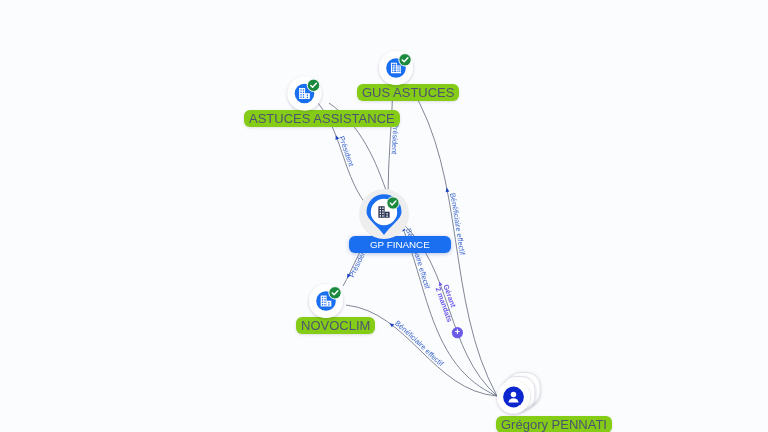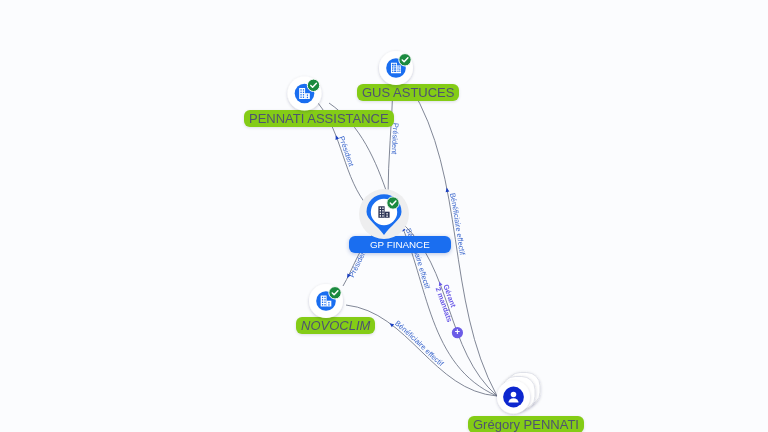--- a/index.html
+++ b/index.html
@@ -61,25 +61,25 @@
       <path d="M0,0 L-4.3,-1.9 L-4.3,1.9 Z" transform="translate(439.1323547363281,281.5535888671875) rotate(-111.21922562896948)" fill="#6c5ce7" class="arrow purple"></path>
       <g transform="translate(457.4212951660156,332.6922302246094)">
         <circle r="5.6" fill="#6c5ce7"></circle>
         <text x="0" y="2.7" text-anchor="middle" font-size="9" fill="#fff" font-family="&quot;Liberation Sans&quot;,sans-serif" font-weight="bold">+</text>
       </g>
       <path d="M497 396 C 433 391 409 312 346 305" id="path_e8" class="edge" stroke="#6a7183"></path>
       <text class="elabel" dy="-2.2" fill="#4a4ac0"><textPath href="#tp_e8" startOffset="29.00%">Bénéficiaire effectif</textPath></text>
       <path d="M0,0 L-4.3,-1.9 L-4.3,1.9 Z" transform="translate(389.5384521484375,323.1627197265625) rotate(-143.40986894805422)" fill="#4a4ac0" class="arrow"></path>
     </svg>
   <div id="nodes">
-      <div class="nodelabel" style="left: 244px; top: 110px;">PENNATI ASSISTANCE</div>
+      <div class="nodelabel" style="left: 244px; top: 110px;">ASTUCES ASSISTANCE</div>
       <div class="nodelabel" style="left: 357px; top: 84px;">GUS ASTUCES</div>
       <div class="nodelabel sel" style="left: 349px; top: 236px;">GP FINANCE</div>
-      <div class="nodelabel" style="left: 296px; top: 317px; font-style: italic;">NOVOCLIM</div>
-      <div class="nodelabel" style="left: 468px; top: 416px;">Grégory PENNATI</div>
+      <div class="nodelabel" style="left: 296px; top: 317px;">NOVOCLIM</div>
+      <div class="nodelabel" style="left: 496px; top: 416px;">Grégory PENNATI</div>
     </div>
 <svg class="layer">
       <g transform="translate(304.5,93.5)">
         <circle r="17" fill="#fff" filter="url(#nshadow)"></circle>
         <circle r="9.8" fill="#1a6ef0"></circle>
         <g transform="scale(0.74)">
           <path d="M-7.2,-7.4 h8.0 v14.8 h-8.0 z" fill="#ffffff"></path>
           <path d="M0.8,-0.4 h6.4 v7.8 h-6.4 z" fill="#ffffff"></path>
           <g fill="#1a6ef0">
             <rect x="-5.5" y="-5.8" width="1.7" height="1.9"></rect>

